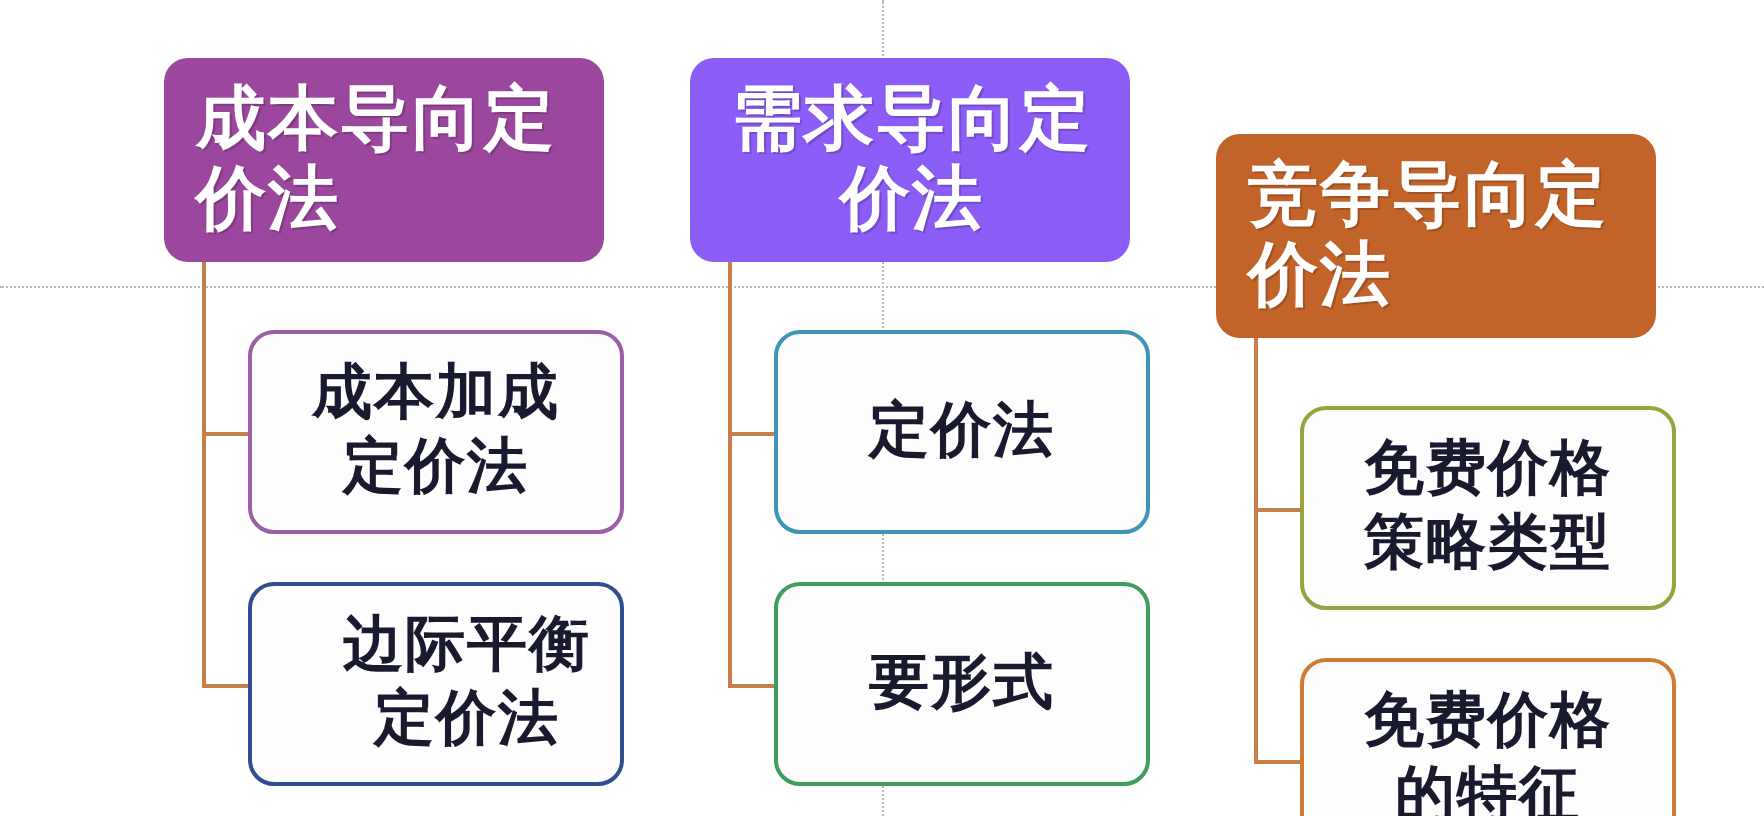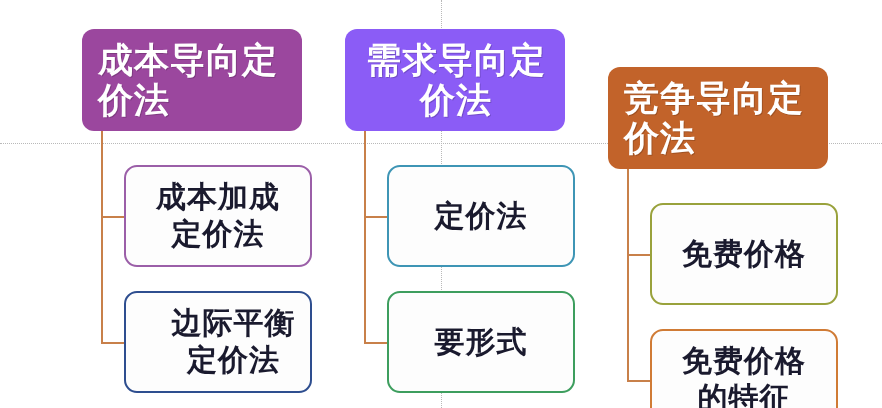--- a/index.html
+++ b/index.html
@@ -182,20 +182,21 @@
     <div class="conn-arm arm-0" style="border-top-color: rgb(200, 128, 74);"></div>
     <div class="conn-arm arm-1" style="border-top-color: rgb(200, 128, 74);"></div>
 
     <div class="root-node" style="background: rgb(194, 99, 42); color: rgb(255, 255, 255);">
       <span class="line">竞争导向定</span>
       <span class="line">价法</span>
     </div>
 
     <div class="child-node child-0" style="border-color: rgb(153, 162, 60); background: rgb(253, 253, 253); color: rgb(26, 26, 46);">
       <span class="line">免费价格</span>
+      <span class="line">策略类型</span>
     </div>
 
     <div class="child-node child-1" style="border-color: rgb(208, 123, 53); background: rgb(253, 253, 253); color: rgb(26, 26, 46);">
       <span class="line">免费价格</span>
       <span class="line">的特征</span>
     </div>
   </div>
 
 </div>
 

